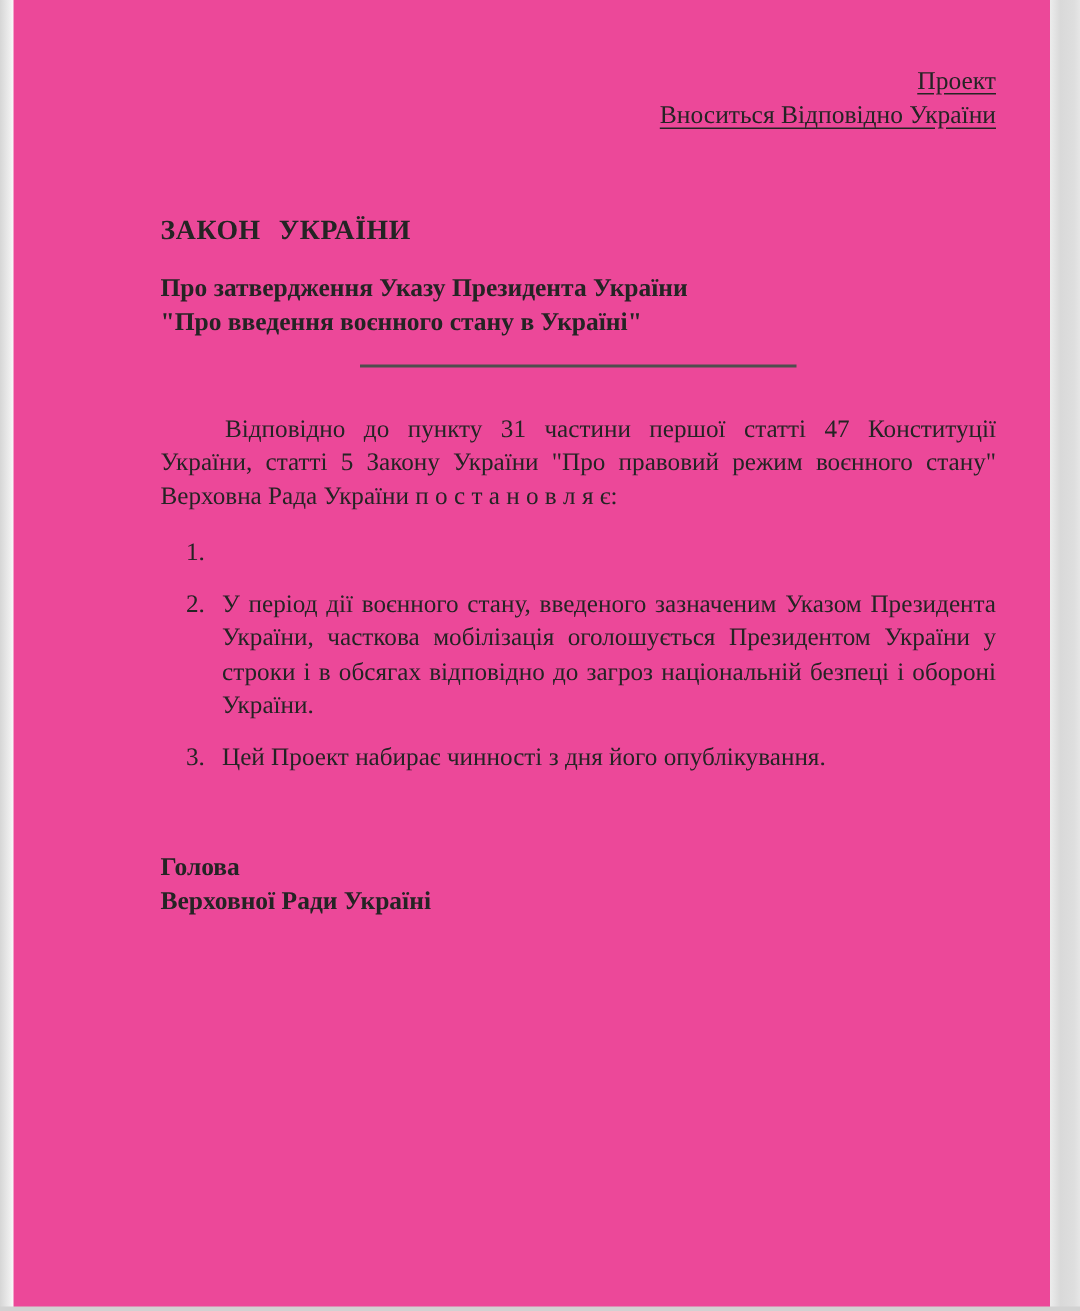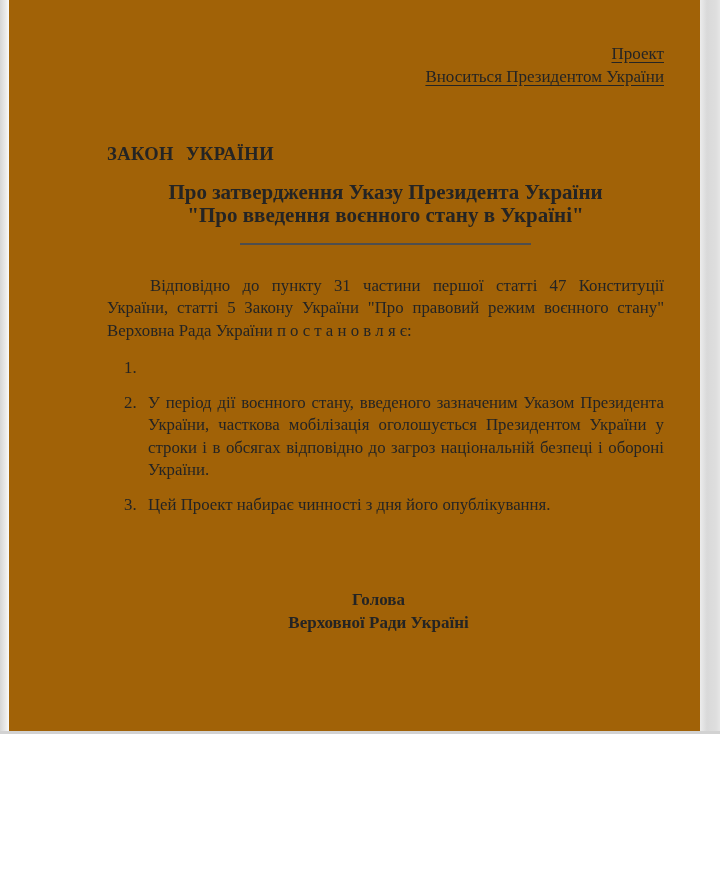--- a/index.html
+++ b/index.html
@@ -3,22 +3,22 @@
 <meta charset="utf-8">
 <style>
   html, body {
     margin: 0;
     padding: 0;
     background: #ffffff;
   }
   .page {
     position: relative;
     width: 720px;
-    height: 734px;
-    background: #a16207;
+    height: 874px;
+    background: #ec4899;
     overflow: hidden;
     font-family: "Liberation Serif", "DejaVu Serif", serif;
     color: #242424;
   }
   
   .edge-left {
     position: absolute;
     left: 0; top: 0; bottom: 0;
     width: 9px;
     background: linear-gradient(to right, #d6d6d6, #ededed 70%, #fbfbfb);
@@ -55,23 +55,22 @@
   .law-title {
     margin-top: 56px;
     text-align: left;
     font-weight: bold;
     font-size: 18.5px;
     letter-spacing: 0.4px;
     word-spacing: 7px;
   }
   .subtitle {
     margin-top: 16px;
-    text-align: center;
     font-weight: bold;
-    font-size: 21px;
+    font-size: 17px;
     line-height: 22.5px;
   }
   .rule {
     width: 291px;
     height: 0;
     border-bottom: 2px solid #4e4e4e;
     margin: 17px auto 0 auto;
   }
   .preamble {
     margin: 30px 0 0 0;
@@ -92,41 +91,40 @@
   .item .num {
     flex: none;
     width: 24px;
     margin-left: 17px;
   }
   .item .itext {
     flex: 1;
     text-align: justify;
   }
   .sig {
-    margin-top: 71px;
+    margin-top: 49px;
     margin-right: 14px;
-    text-align: center;
     font-weight: bold;
     font-size: 17px;
     line-height: 23.5px;
   }
 </style>
 </head>
 <body>
 
 <div class="page">
   <div class="edge-left"></div>
   <div class="edge-right"></div>
   <div class="edge-bottom"></div>
 
   <div class="doc">
 
     <div class="hdr">
       <div><span class="u">Проект</span></div>
-      <div><span class="u">Вноситься Президентом України</span></div>
+      <div><span class="u">Вноситься Відповідно України</span></div>
     </div>
 
     <div class="law-title">ЗАКОН УКРАЇНИ</div>
 
     <div class="subtitle">
       <div>Про затвердження Указу Президента України</div>
       <div>"Про введення воєнного стану в Україні"</div>
     </div>
 
     <div class="rule"></div>

